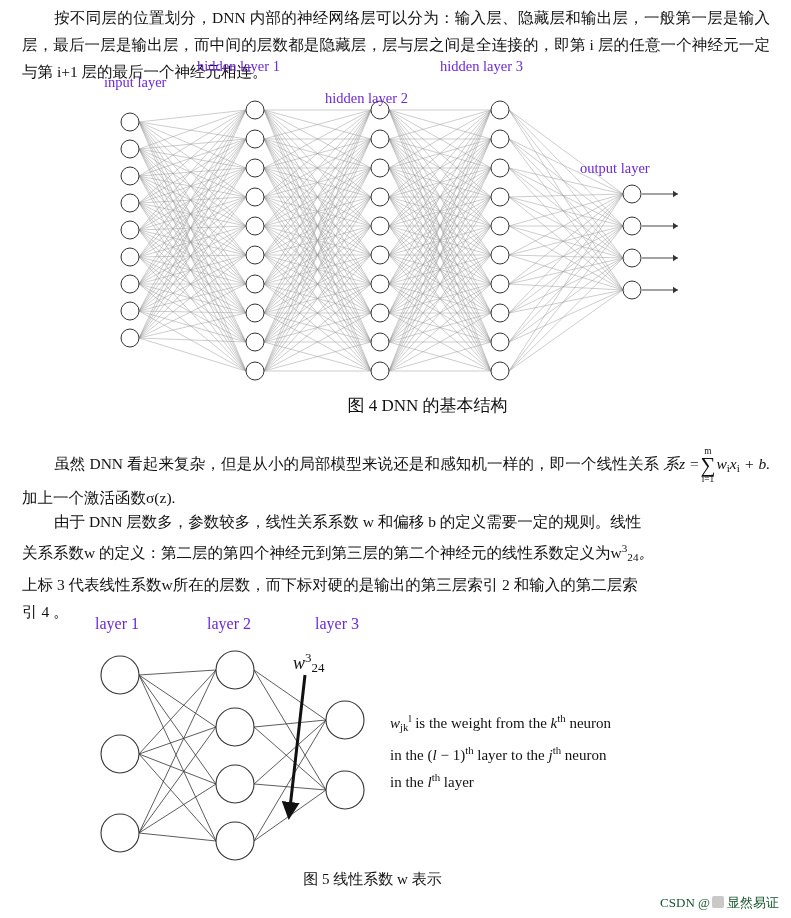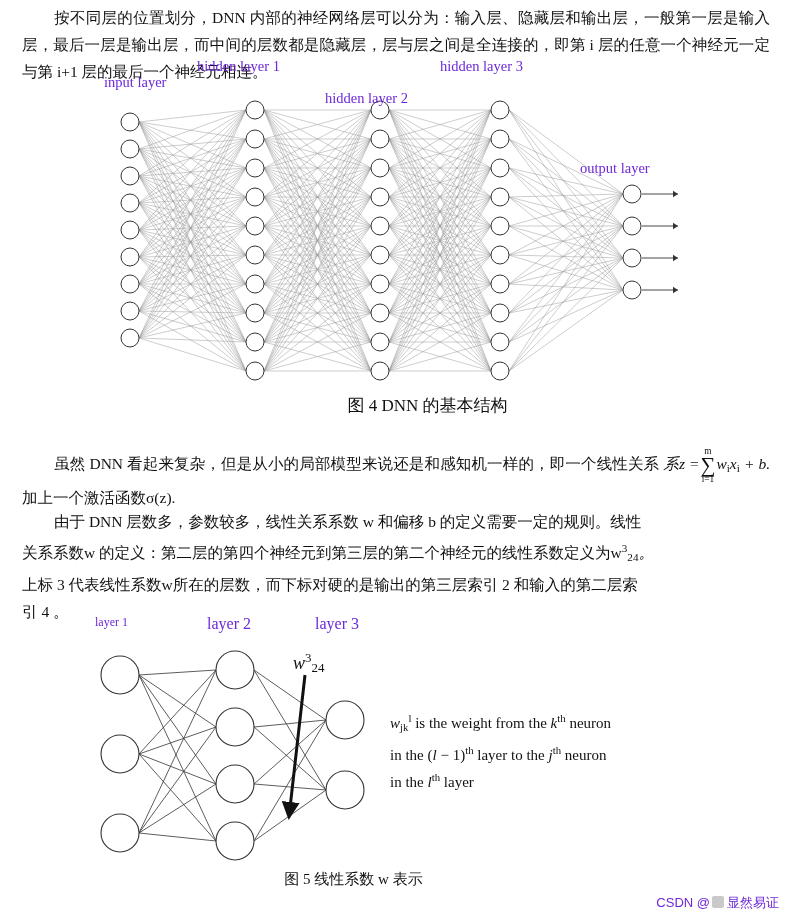--- a/index.html
+++ b/index.html
@@ -71,20 +71,21 @@
     width: 640px;
     height: 240px;
   }
   #fig2-caption {
     position: absolute;
     left: 0;
     top: 870px;
     width: 707px;
     text-align: center;
     font-size: 15px;
+    padding-left: 19px;
   }
   .formula {
     font-family: "Liberation Serif", serif;
     font-style: italic;
   }
   .sub { font-size: 0.72em; vertical-align: -0.28em; font-style: normal;}
   .sup { font-size: 0.72em; vertical-align: 0.52em; font-style: normal;}
   .frac-sum {
     display: inline-block;
     position: relative;
@@ -106,23 +107,23 @@
     position: absolute;
     font-family: "Liberation Serif", serif;
     font-size: 14.5px;
     color: #6d28d9;
     white-space: nowrap;
   }
   #watermark {
     position: absolute;
     right: 12px;
     bottom: 6px;
-    font-family: Liberation Sans, sans-serif;
+    font-family: Liberation Serif, serif;
     font-size: 13px;
-    color: #6d28d9;
+    color: #14532d;
     text-align: center;
   }
   #watermark .wm-icon {
     display: inline-block;
     width: 12px;
     height: 12px;
     border-radius: 2px;
     background: #c9c9c9;
     margin: 0 3px -1px 2px;
   }
@@ -579,21 +580,21 @@
           <circle cx="45" cy="213" r="19" fill="#ffffff" stroke="#333333" stroke-width="1.1"></circle>
           <circle cx="160" cy="50" r="19" fill="#ffffff" stroke="#333333" stroke-width="1.1"></circle>
           <circle cx="160" cy="107" r="19" fill="#ffffff" stroke="#333333" stroke-width="1.1"></circle>
           <circle cx="160" cy="164" r="19" fill="#ffffff" stroke="#333333" stroke-width="1.1"></circle>
           <circle cx="160" cy="221" r="19" fill="#ffffff" stroke="#333333" stroke-width="1.1"></circle>
           <circle cx="270" cy="100" r="19" fill="#ffffff" stroke="#333333" stroke-width="1.1"></circle>
           <circle cx="270" cy="170" r="19" fill="#ffffff" stroke="#333333" stroke-width="1.1"></circle>
         </g>
       <line x1="230" y1="55" x2="215" y2="188" stroke="#111" stroke-width="3" marker-end="url(#arrowhead)"></line>
     </svg>
-    <div class="layerlabel" style="left:20px; top:-5px; font-size:12px;">layer 1</div>
+    <div class="layerlabel" style="left:20px; top:-5px; font-size:16px;">layer 1</div>
     <div class="layerlabel" style="left:132px; top:-5px; font-size:16px;">layer 2</div>
     <div class="layerlabel" style="left:240px; top:-5px; font-size:16px;">layer 3</div>
     <div class="mathlabel" style="left:218px; top:30px; font-size:18px;">
       <span class="formula">w</span><span class="sup">3</span><span class="sub">24</span>
     </div>
     <div class="mathlabel" style="left:315px; top:87px; width:320px; line-height:23px; font-size:15px;">
       <span class="formula">w</span><span class="sub">jk</span><span class="sup">l</span><span> is the weight from the </span><span class="formula">k</span><span class="sup">th</span><span> neuron</span><br>
       <span>in the (</span><span class="formula">l</span><span> − 1)</span><span class="sup">th</span><span> layer to the </span><span class="formula">j</span><span class="sup">th</span><span> neuron</span><br>
       <span>in the </span><span class="formula">l</span><span class="sup">th</span><span> layer</span>
     </div>

